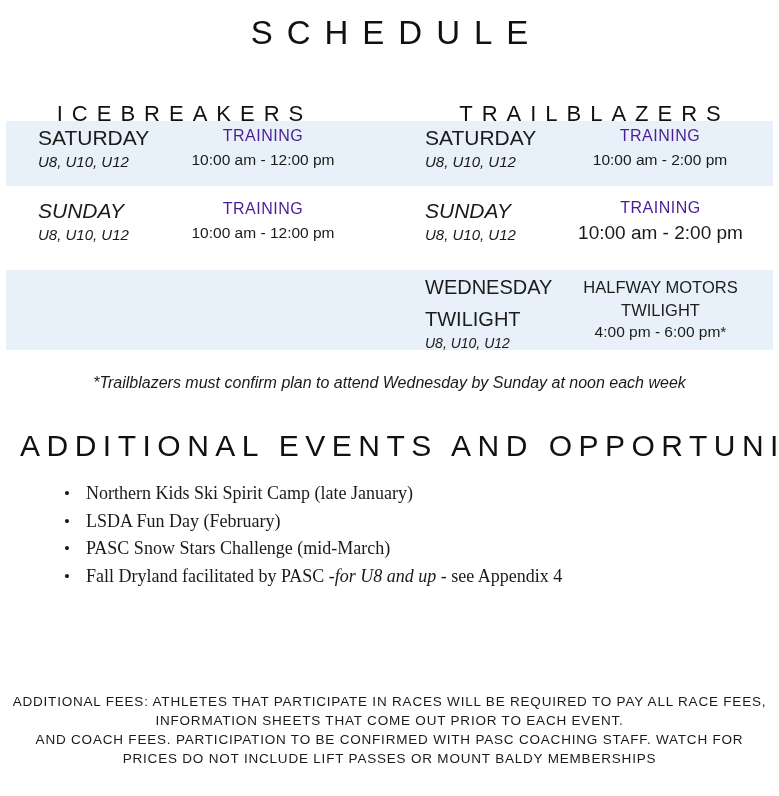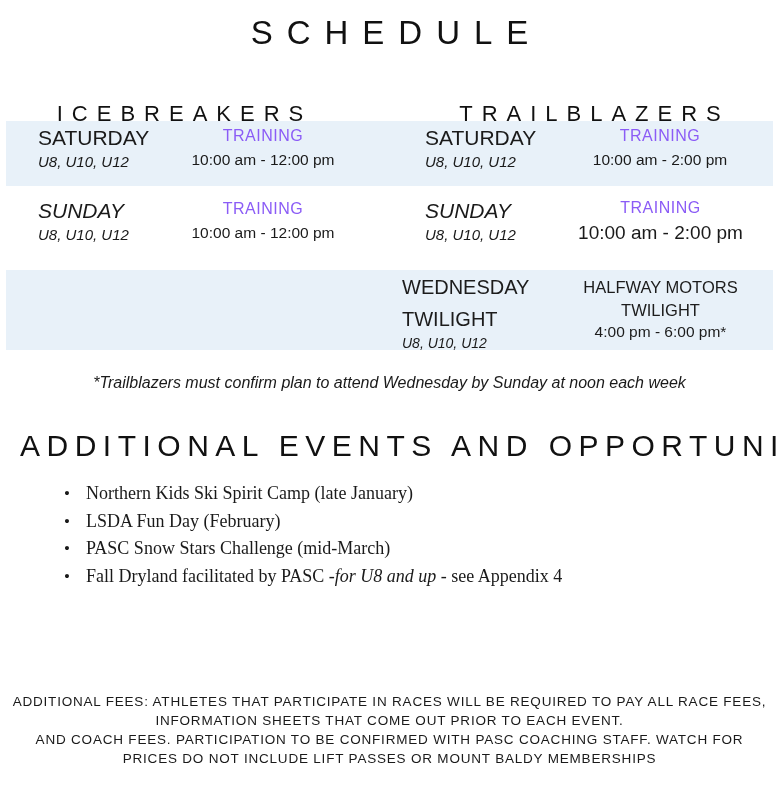--- a/index.html
+++ b/index.html
@@ -39,21 +39,21 @@
     font-size:21px;line-height:25px;color:#1a1a1a;
     white-space:nowrap;
   }
   .day.italic{font-style:italic;}
   .groups{
     font-style:italic;font-size:15px;margin-top:3px;
     color:#1a1a1a;white-space:nowrap;
   }
   .eventcell{text-align:center;}
   .event-label{
-    font-size:16px;letter-spacing:0.5px;color:#8b5cf6;
+    font-size:16px;letter-spacing:0.5px;color:#4c1d95;
   }
   .time{
     font-size:15.5px;margin-top:6px;color:#1a1a1a;white-space:nowrap;
   }
   .time.big{font-size:19px;margin-top:5px;}
   .day2line{font-size:20px;line-height:27px;white-space:nowrap;}
   .ev2line{font-size:16.5px;line-height:23px;}
   .time3{font-size:15.5px;margin-top:1px;}
   .footnote{
     top:374px;left:0;width:779px;
@@ -132,21 +132,21 @@
 
   <div class="abs" style="left:425px;top:198px;">
     <div class="day italic">SUNDAY</div>
     <div class="groups">U8, U10, U12</div>
   </div>
   <div class="abs eventcell" style="left:568px;top:199px;width:185px;">
     <div class="event-label">TRAINING</div>
     <div class="time big">10:00 am - 2:00 pm</div>
   </div>
 
-  <div class="abs" style="left:402px;top:274px;">
+  <div class="abs" style="left:425px;top:274px;">
     <div class="day2line">WEDNESDAY</div>
     <div class="day2line" style="margin-top:5px;">TWILIGHT</div>
     <div class="groups" style="font-size:14px;margin-top:2px;">U8, U10, U12</div>
   </div>
   <div class="abs eventcell" style="left:568px;top:276px;width:185px;">
     <div class="ev2line">HALFWAY MOTORS</div>
     <div class="ev2line">TWILIGHT</div>
     <div class="time3">4:00 pm - 6:00 pm*</div>
   </div>
 

